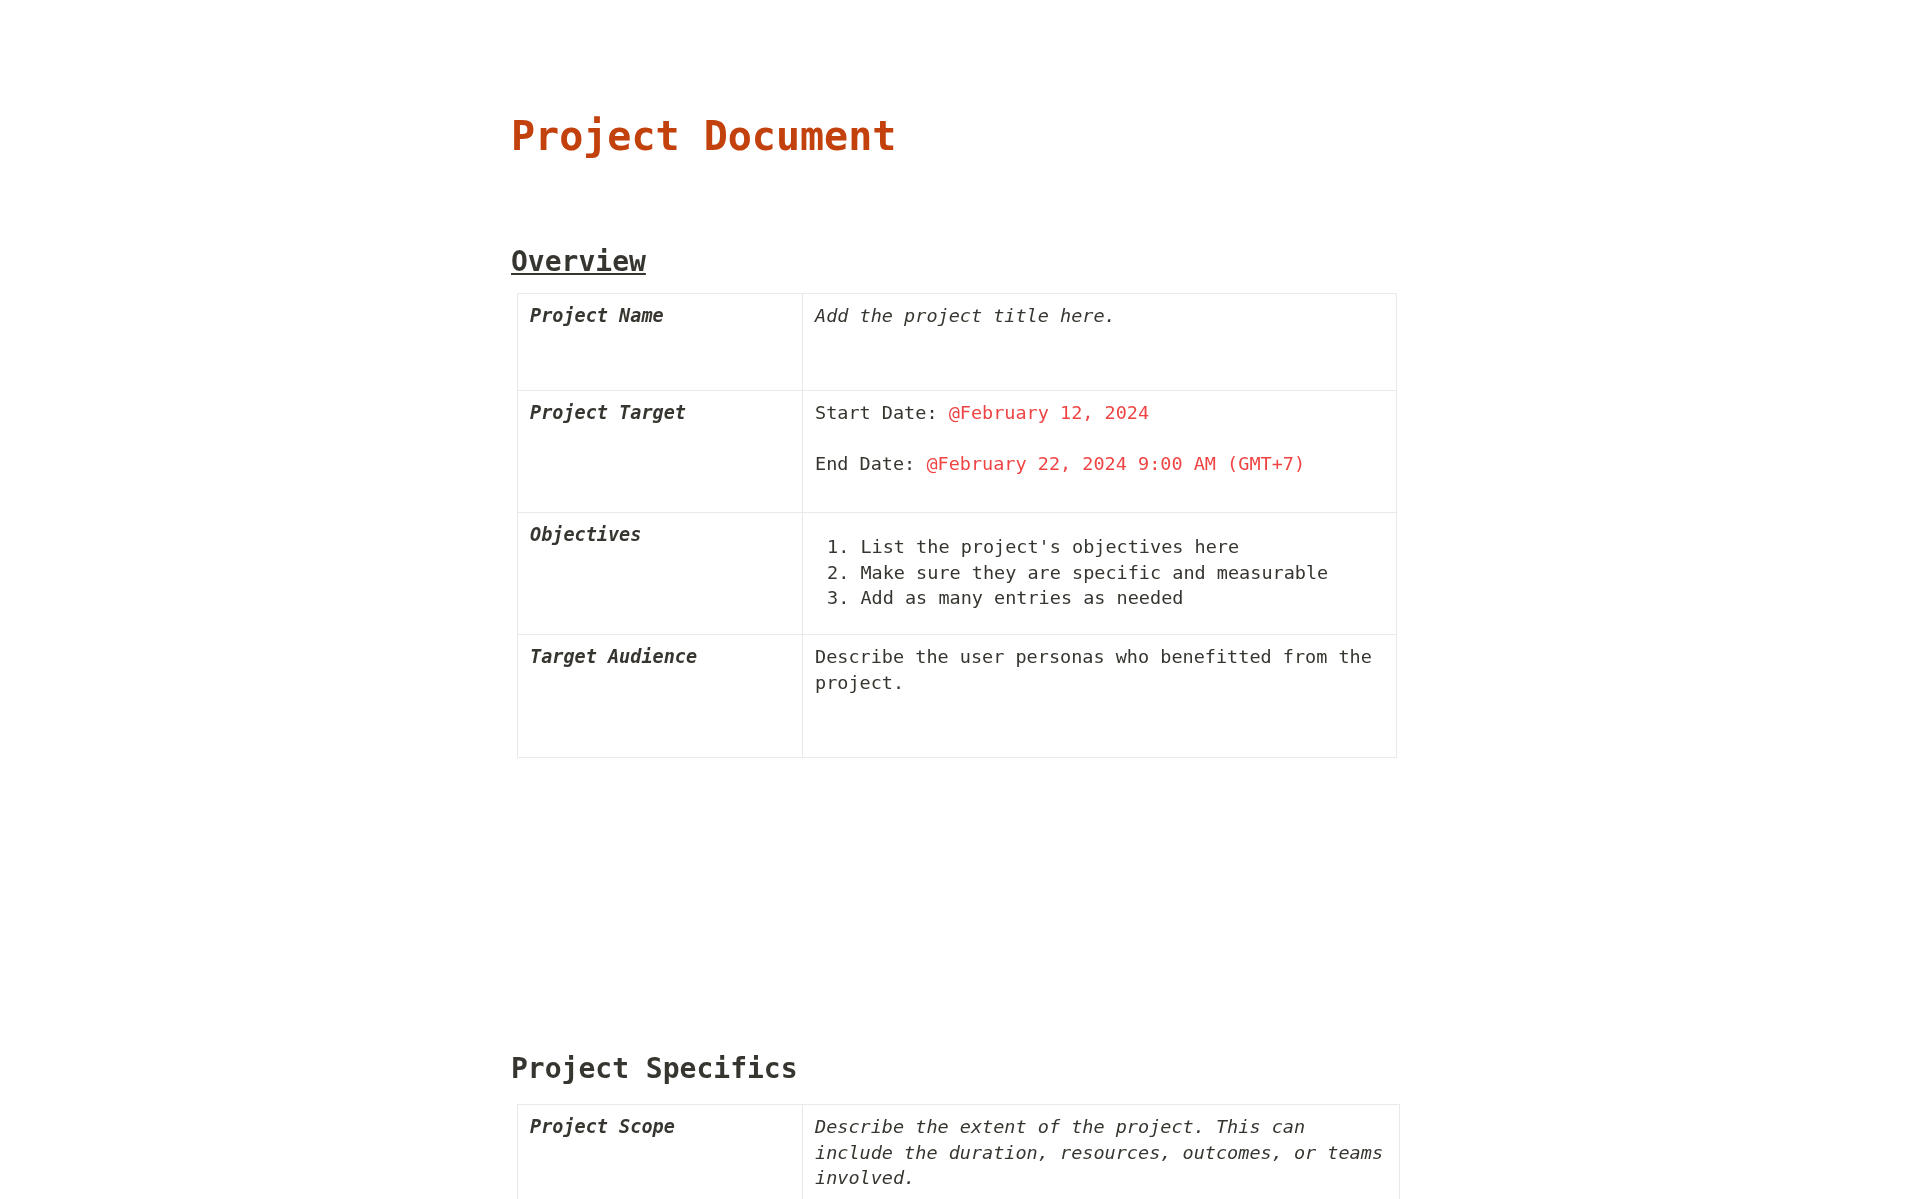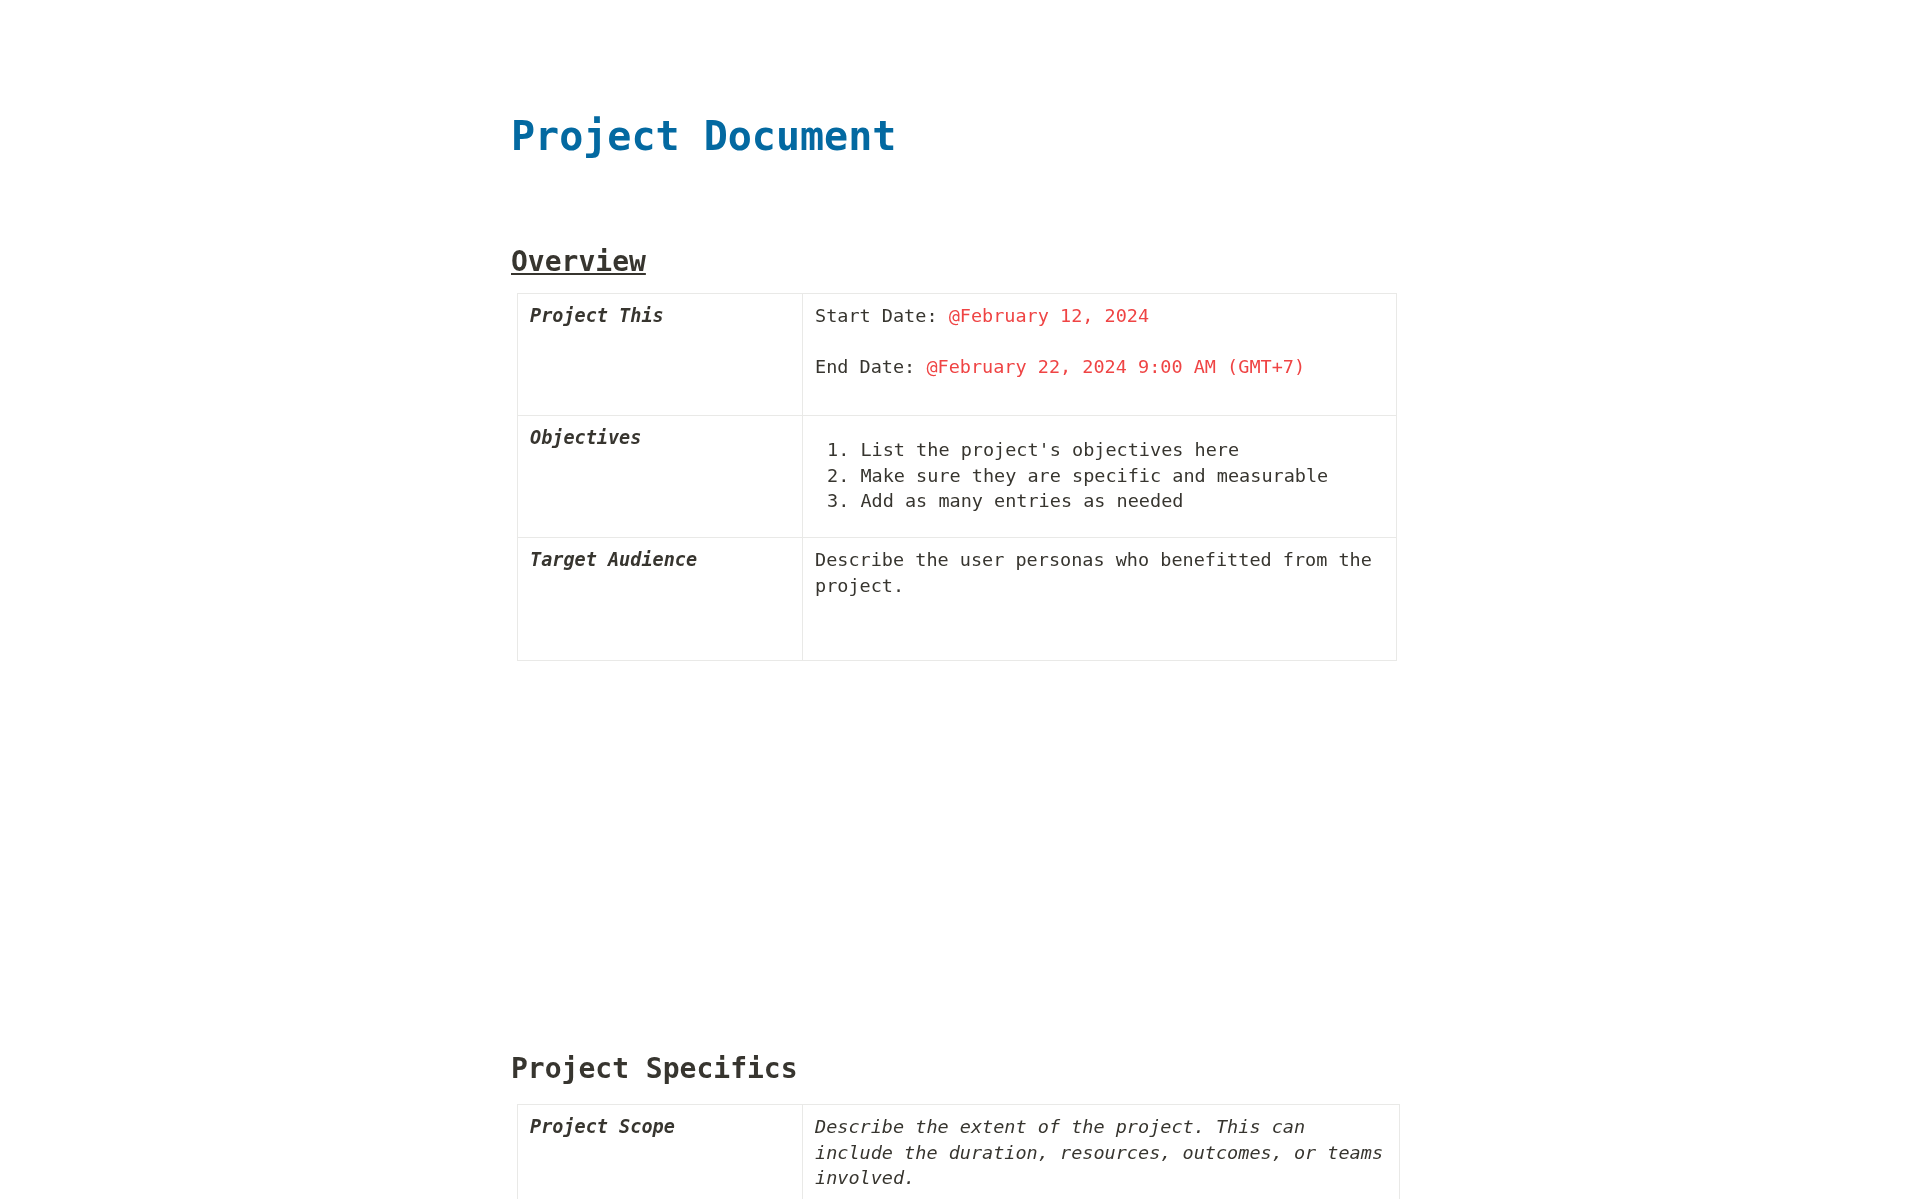--- a/index.html
+++ b/index.html
@@ -4,21 +4,21 @@
 <style>
   html, body { margin: 0; padding: 0; background: #ffffff; }
   body {
     width: 1920px; height: 1199px; overflow: hidden; position: relative;
     font-family: "DejaVu Sans Mono", "Liberation Mono", monospace;
     color: #37352f;
   }
   .page-title {
     position: absolute; left: 511px; top: 112px;
     font-size: 40px; font-weight: bold; line-height: 48px; margin: 0;
-    color: #0369a1; letter-spacing: 0px;
+    color: #c2410c; letter-spacing: 0px;
   }
   .section-heading {
     position: absolute; left: 511px;
     font-size: 28px; font-weight: bold; line-height: 34px; margin: 0;
     color: #37352f;
   }
   .doc-table {
     position: absolute; left: 517px;
     border-collapse: collapse; table-layout: fixed;
   }
@@ -39,22 +39,26 @@
 </style>
 </head>
 <body>
 
 <h1 class="page-title">Project Document</h1>
 
 <h2 class="section-heading" style="top:245px;text-decoration:underline;">Overview</h2>
 
 <table class="doc-table" style="top:293px; width:880px;">
   <tbody>
+      <tr style="height:97px;">
+    <td class="label-cell">Project Name</td>
+    <td class="value-cell italic">Add the project title here.</td>
+  </tr>
   <tr style="height:122px;">
-    <td class="label-cell">Project This</td>
+    <td class="label-cell">Project Target</td>
     <td class="value-cell">
       <div><span style="white-space:pre;">Start Date: </span><span class="mention">@February 12, 2024</span></div>
       <div class="spacer-line"></div>
       <div><span style="white-space:pre;">End Date: </span><span class="mention">@February 22, 2024 9:00 AM (GMT+7)</span></div>
     </td>
   </tr>
   <tr style="height:122px;">
     <td class="label-cell">Objectives</td>
     <td class="value-cell">
       <ol class="objectives">

